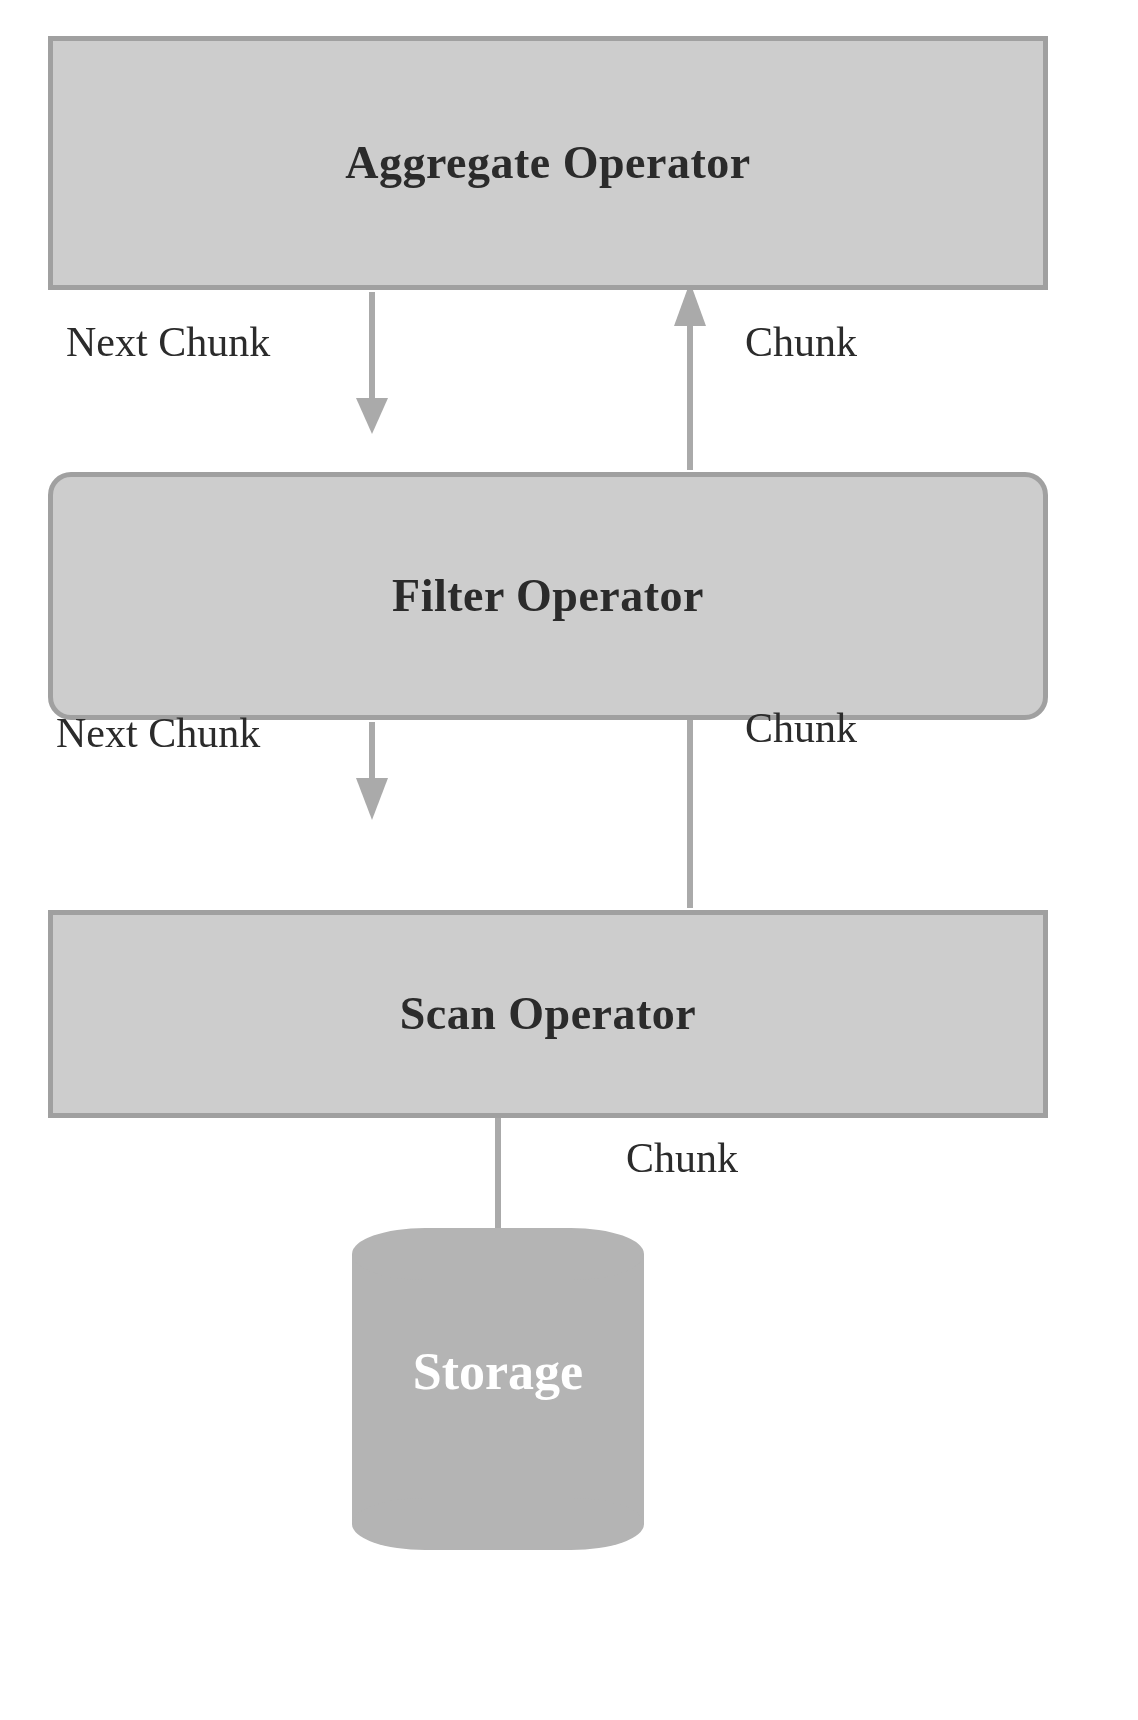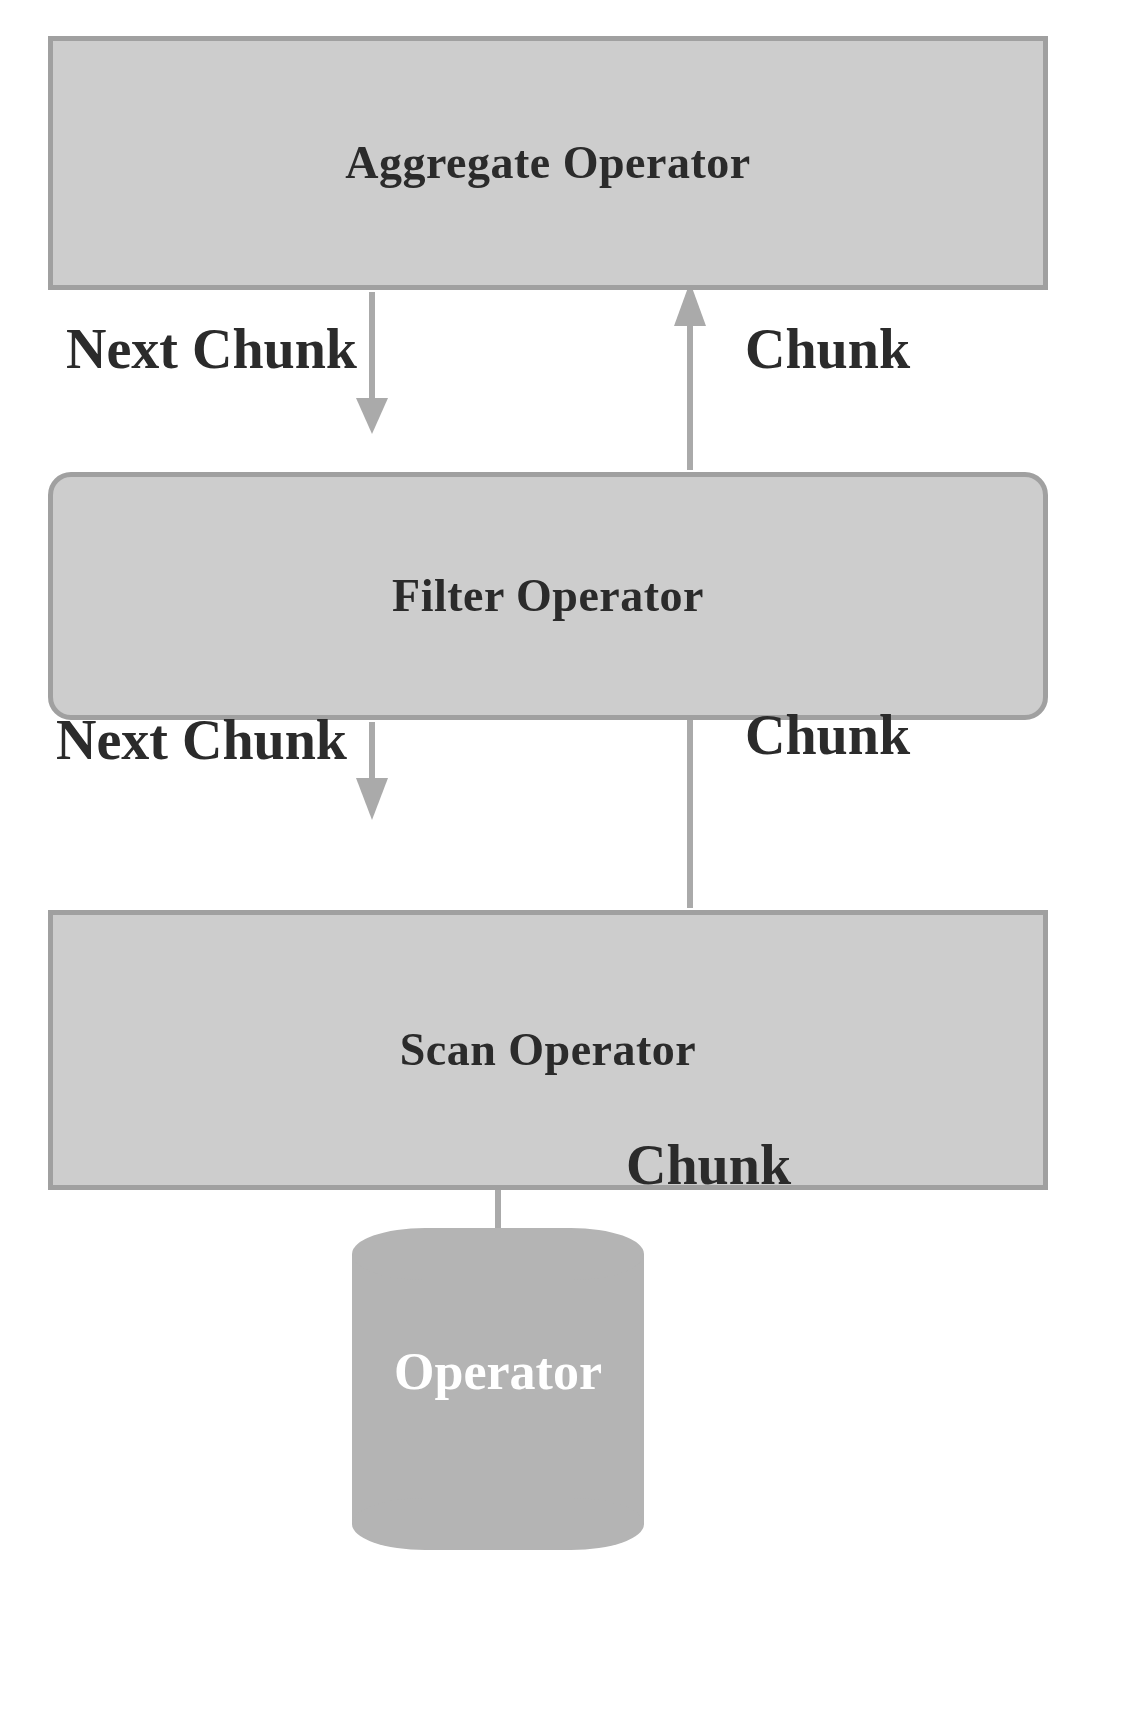--- a/index.html
+++ b/index.html
@@ -31,28 +31,28 @@
     font-family: "Liberation Serif", "DejaVu Serif", serif;
     font-weight: bold;
     font-size: 46px;
     color: #2b2b2b;
     letter-spacing: 0.5px;
     line-height: 1;
   }
 
   #box-aggregate { left: 48px;  top: 36px;   width: 1000px; height: 254px; }
   #box-filter    { left: 48px;  top: 472px;  width: 1000px; height: 248px; border-radius: 23px; }
-  #box-scan      { left: 48px;  top: 910px;  width: 1000px; height: 280px; }
+  #box-scan      { left: 48px;  top: 910px;  width: 1000px; height: 208px; }
 
   
   .edge-label {
     position: absolute;
     font-family: "Liberation Serif", "DejaVu Serif", serif;
-    font-weight: bold;
-    font-size: 56px;
+    font-weight: normal;
+    font-size: 42px;
     color: #2b2b2b;
     white-space: nowrap;
     line-height: 1;
   }
   #label-next-chunk-1 { left: 66px;  top: 321px;  }
   #label-chunk-1      { left: 745px; top: 321px;  }
   #label-next-chunk-2 { left: 56px;  top: 712px;  }
   #label-chunk-2      { left: 745px; top: 707px;  }
   #label-chunk-3      { left: 626px; top: 1137px; }
 
@@ -161,16 +161,16 @@
   <div class="edge-label" id="label-next-chunk-2">Next Chunk</div>
 
   <div class="edge-label" id="label-chunk-2">Chunk</div>
 
   <div class="edge-label" id="label-chunk-3">Chunk</div>
 
   <div id="storage-cylinder">
     <div class="cyl-body"></div>
     <div class="cyl-bottom"></div>
     <div class="cyl-top"></div>
-    <div class="cyl-label">Operator</div>
+    <div class="cyl-label">Storage</div>
   </div>
 
 </div>
 
 </body></html>

